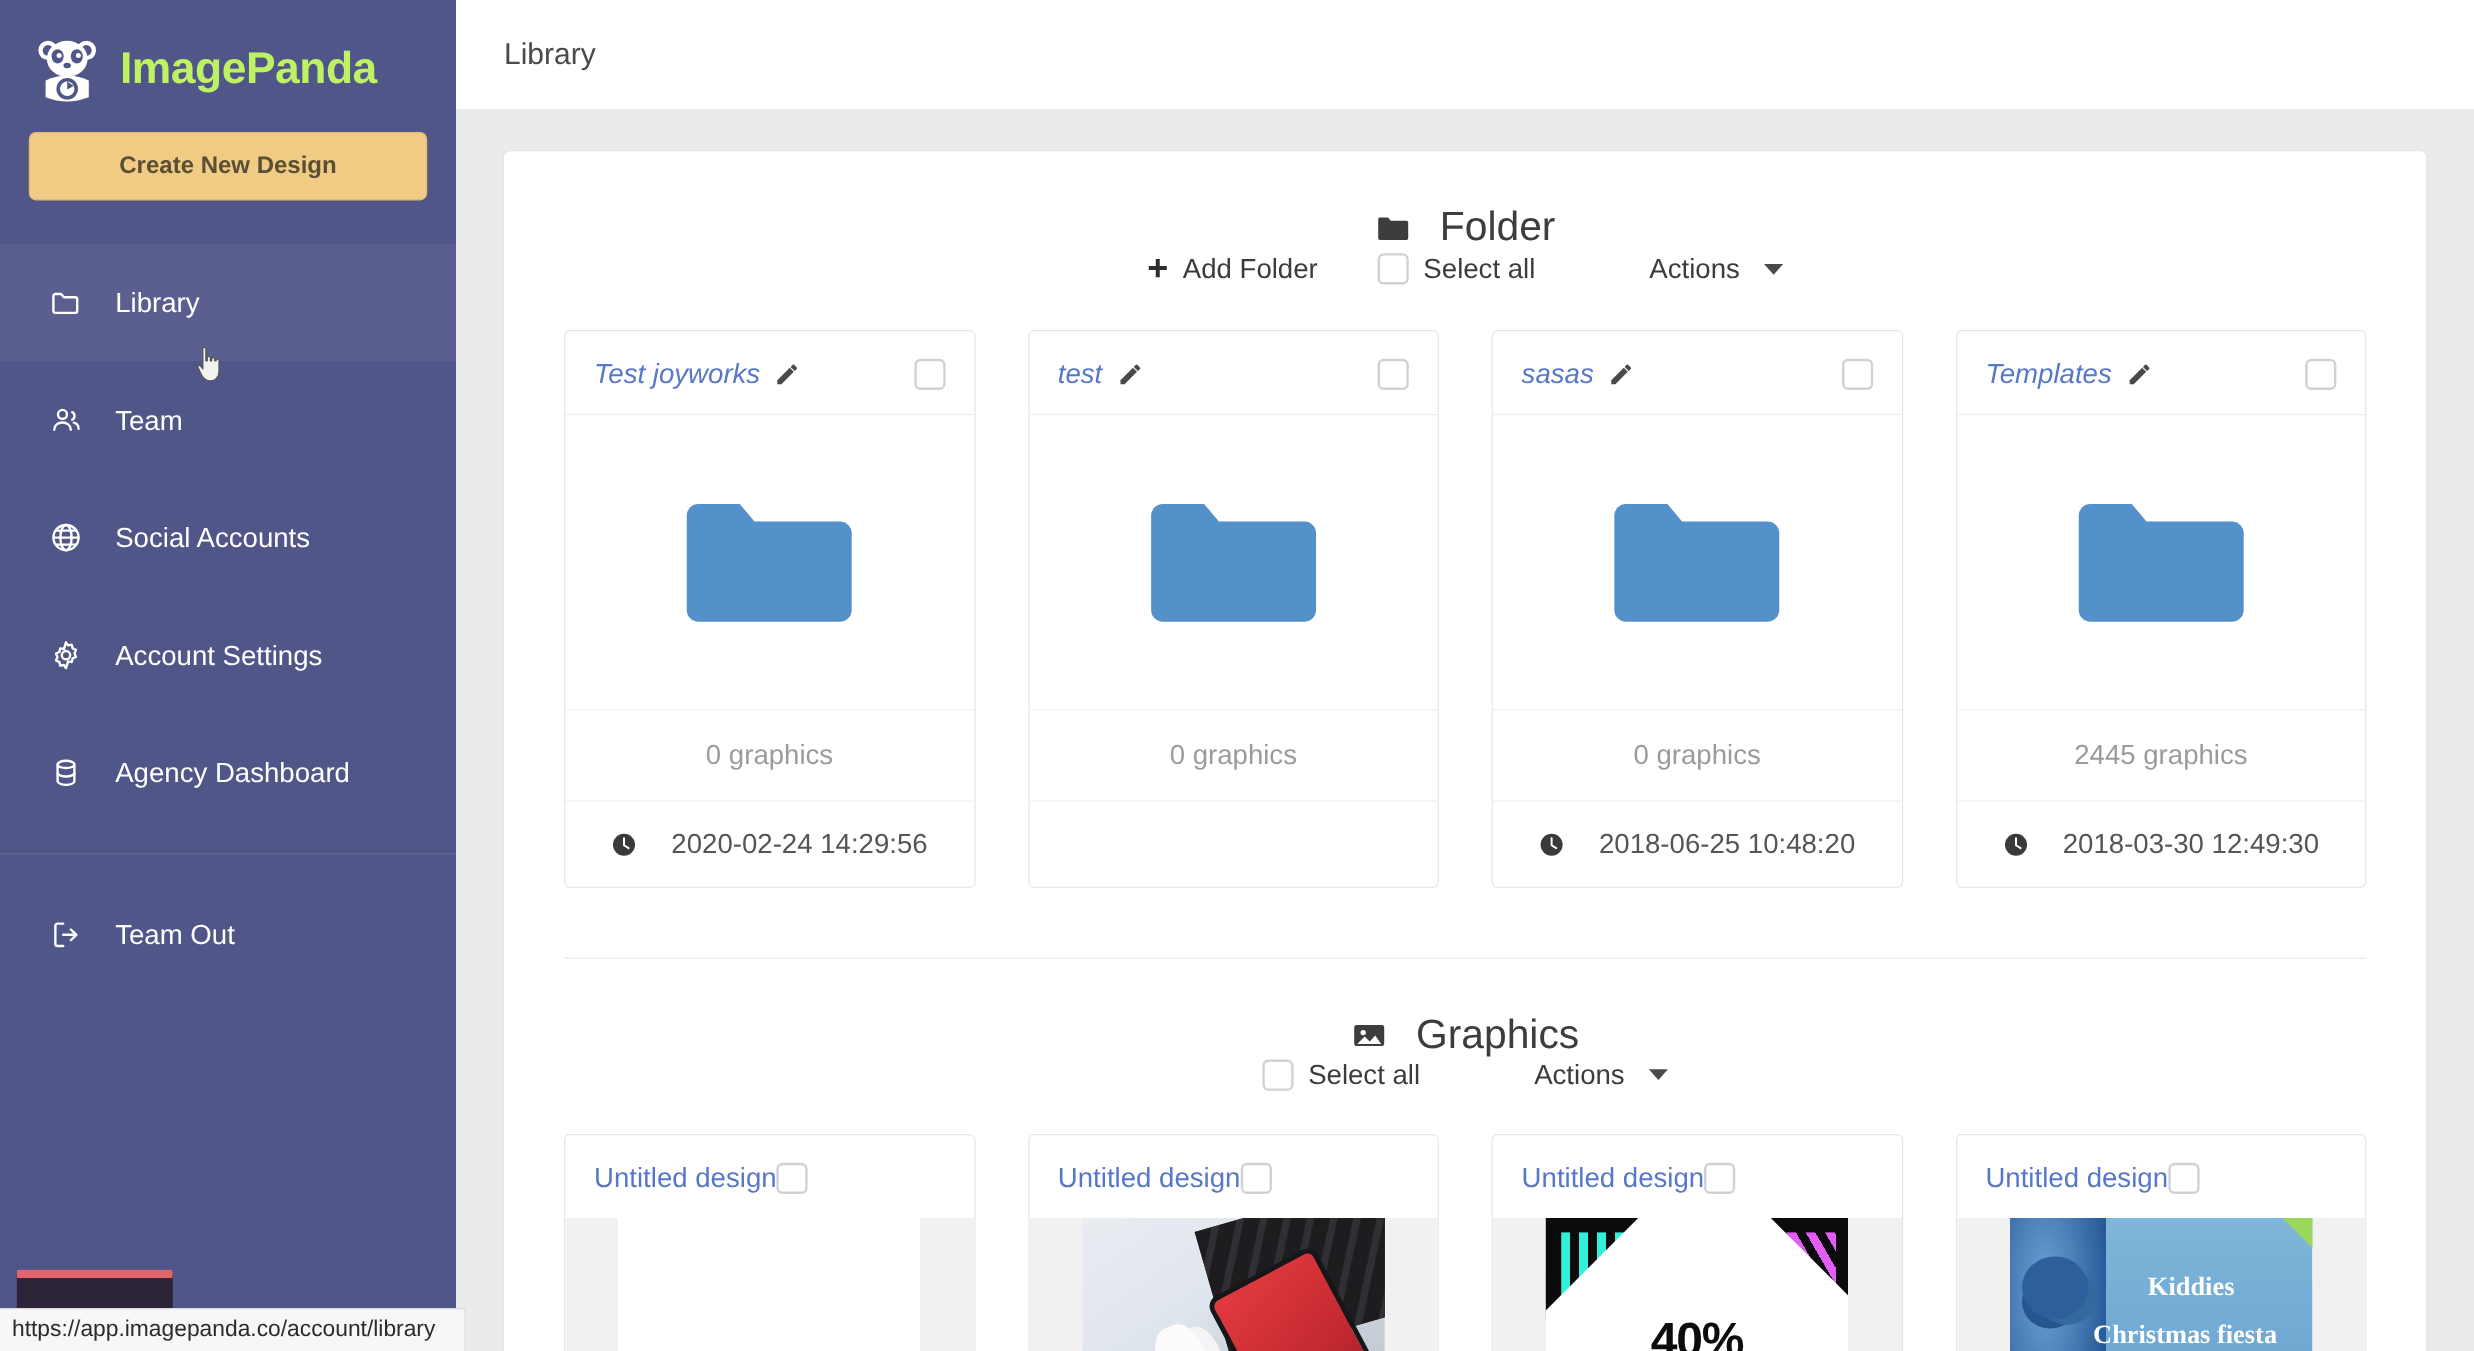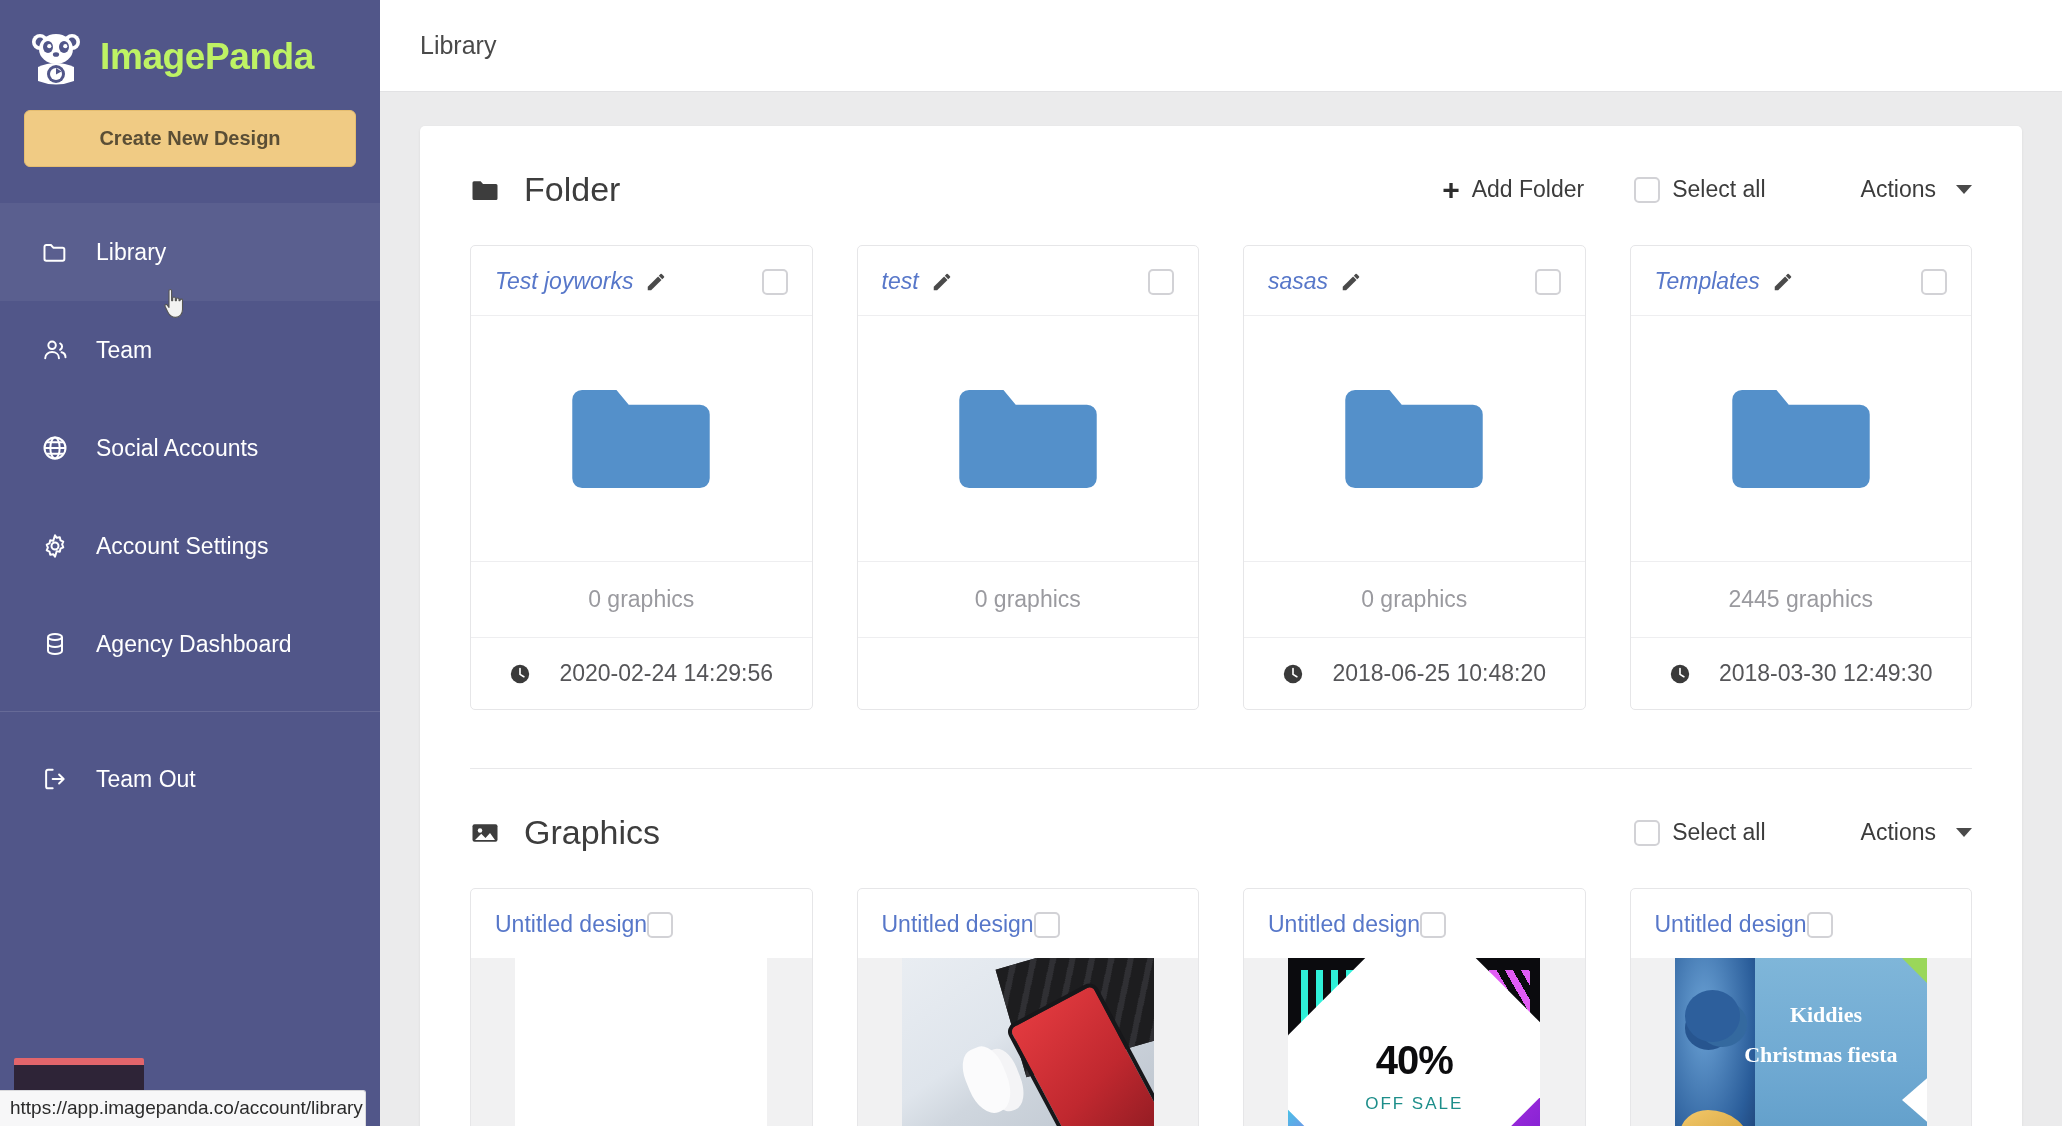--- a/index.html
+++ b/index.html
@@ -110,20 +110,21 @@
     border-radius: 5px;
     box-shadow: 0 1px 3px rgba(0,0,0,0.07);
     padding: 0 44px;
     min-height: 1000px;
   }
 
   .section-head {
     display: flex; align-items: center;
     justify-content: space-between;
     padding: 44px 6px 36px 6px;
+    flex-direction: column;
   }
   .section-title {
     display: flex; align-items: center; gap: 22px;
     font-size: 34px; color: #3d3d3d;
   }
   .section-title .sec-icon { width: 32px; height: 32px; display: flex; align-items: center; }
   .section-tools {
     display: flex; align-items: center; gap: 50px;
   }
   .tool-btn {
@@ -353,21 +354,21 @@
   }
 
   
   .status-bar {
     position: absolute;
     left: 0; bottom: 0;
     background: #f7f7f8;
     border: 1px solid #d9d9dc;
     border-left: none; border-bottom: none;
     border-top-right-radius: 3px;
-    padding: 6px 2px 7px 10px;
+    padding: 6px 24px 7px 10px;
     font-size: 19px;
     color: #2b2b2b;
     z-index: 40;
     font-family: "Liberation Sans", sans-serif;
     white-space: nowrap;
   }
 
   
   .cursor {
     position: absolute;

